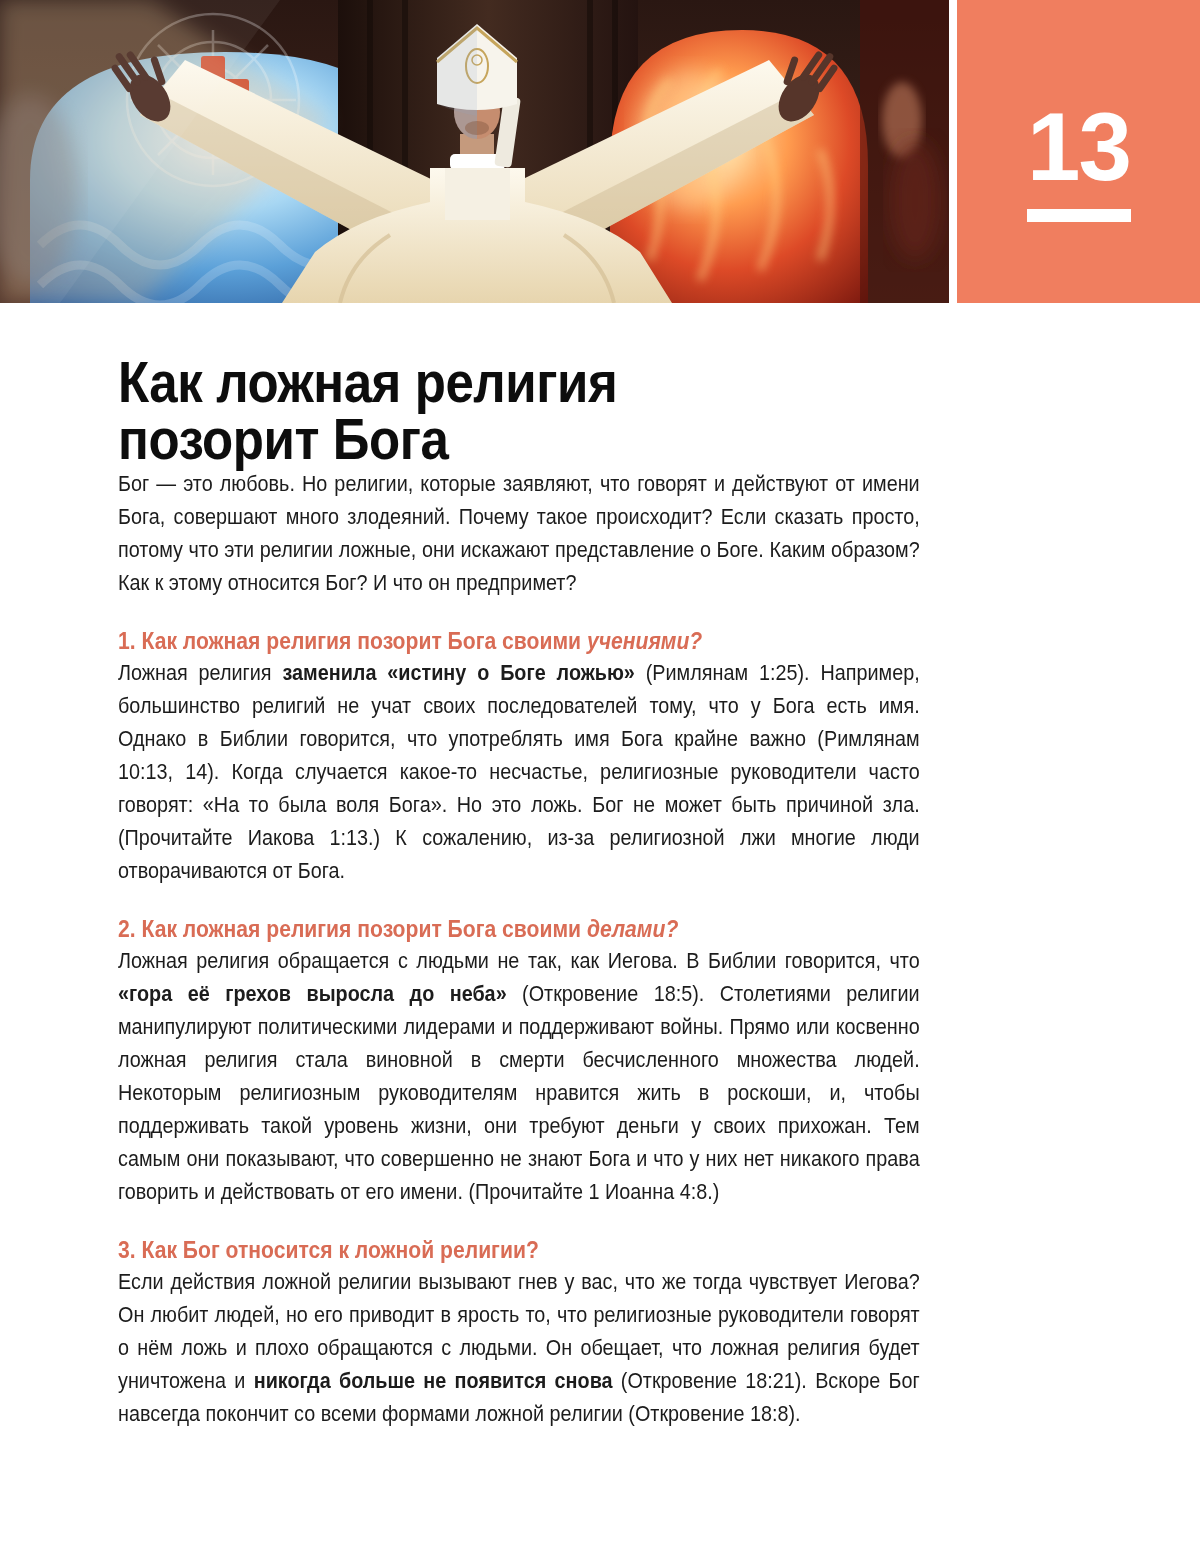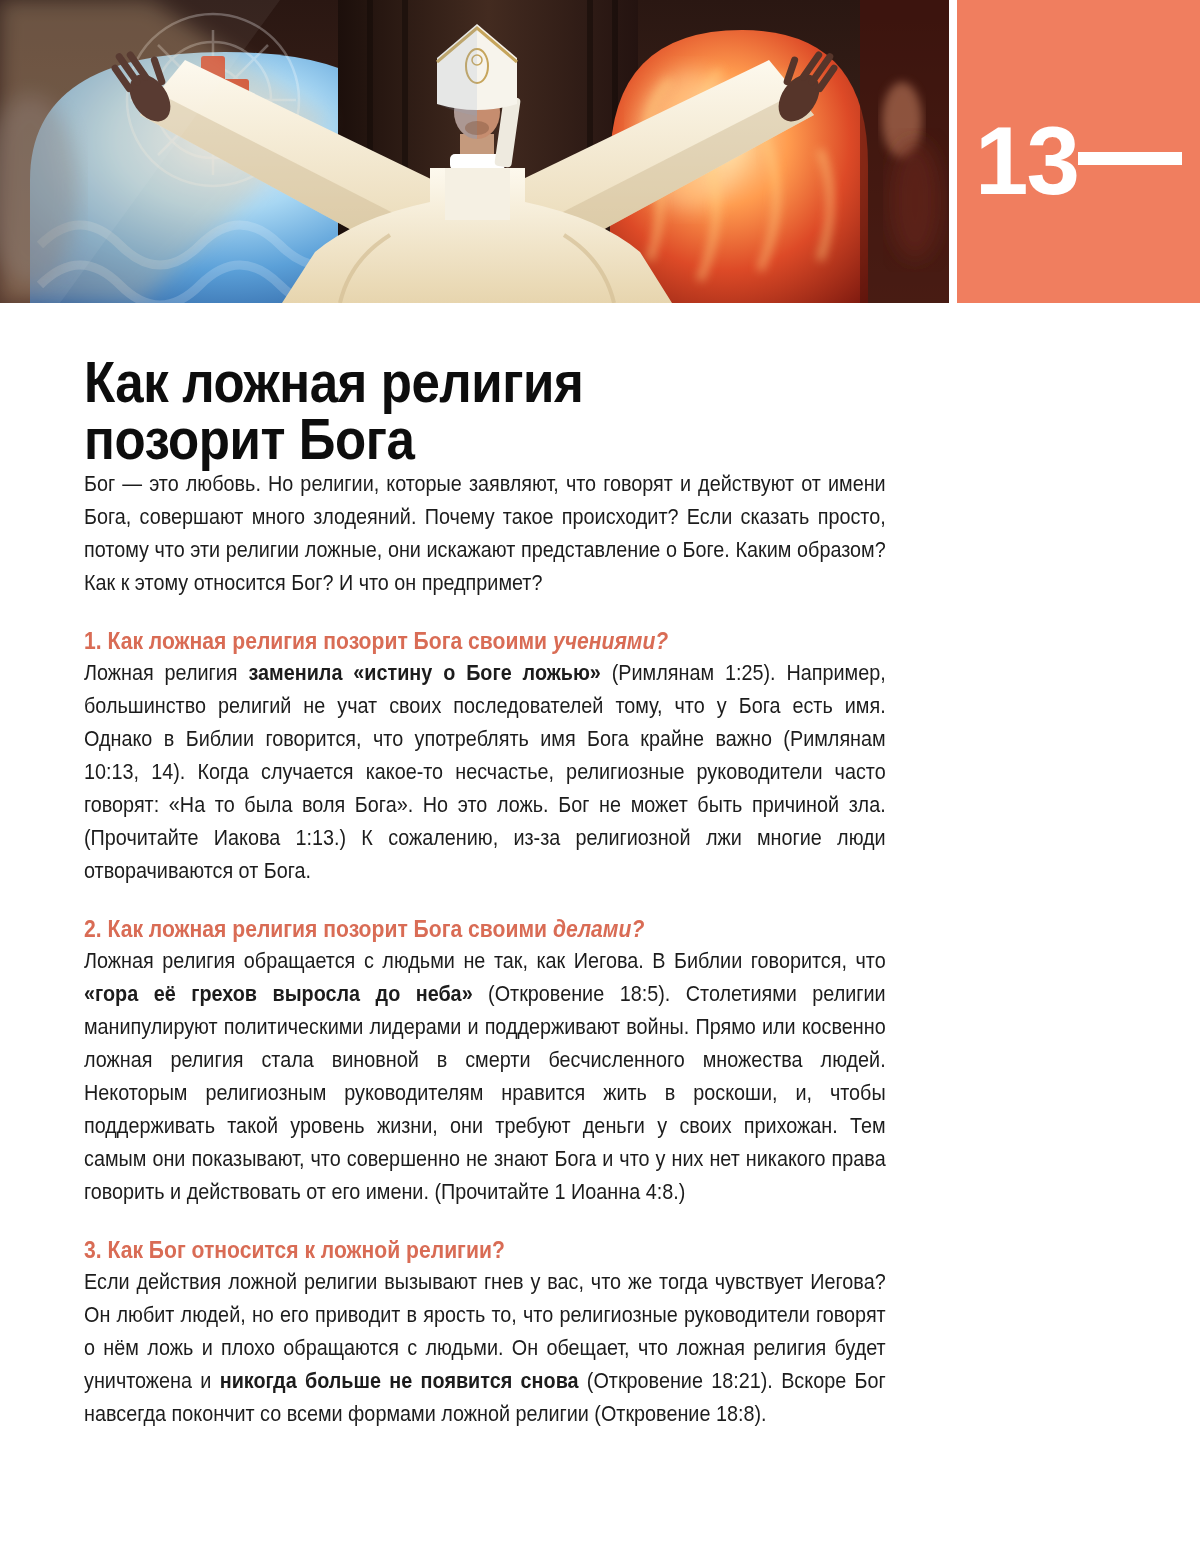--- a/index.html
+++ b/index.html
@@ -24,41 +24,41 @@
     flex:0 0 949px;
     overflow:hidden;
     background:#2a1712;
   }
   .hero svg{display:block;width:100%;height:100%;}
   .hero-gap{flex:0 0 8px;background:#ffffff;}
   .lesson-box{
     flex:1 1 auto;
     height:303px;
     display:flex;
-    flex-direction:row;
+    flex-direction:column;
     align-items:center;
     justify-content:center;
     transform:none;
   }
   .lesson-num{
     font-size:96px;
     font-weight:bold;
     line-height:1;
     color:#ffffff;
     letter-spacing:-2px;
     margin-top:18px;
   }
   .lesson-underline{
     width:104px;
     height:13px;
     background:#ffffff;
     margin-top:14px;
   }
   
-  .content{padding-left:84px;}
+  .content{padding-left:118px;}
   .text-col{
     width:911px;
     transform:scaleX(0.88);
     transform-origin:0 0;
   }
   h1{
     margin:50px 0 0 0;
     max-width:660px;
     font-size:58px;
     line-height:57px;

